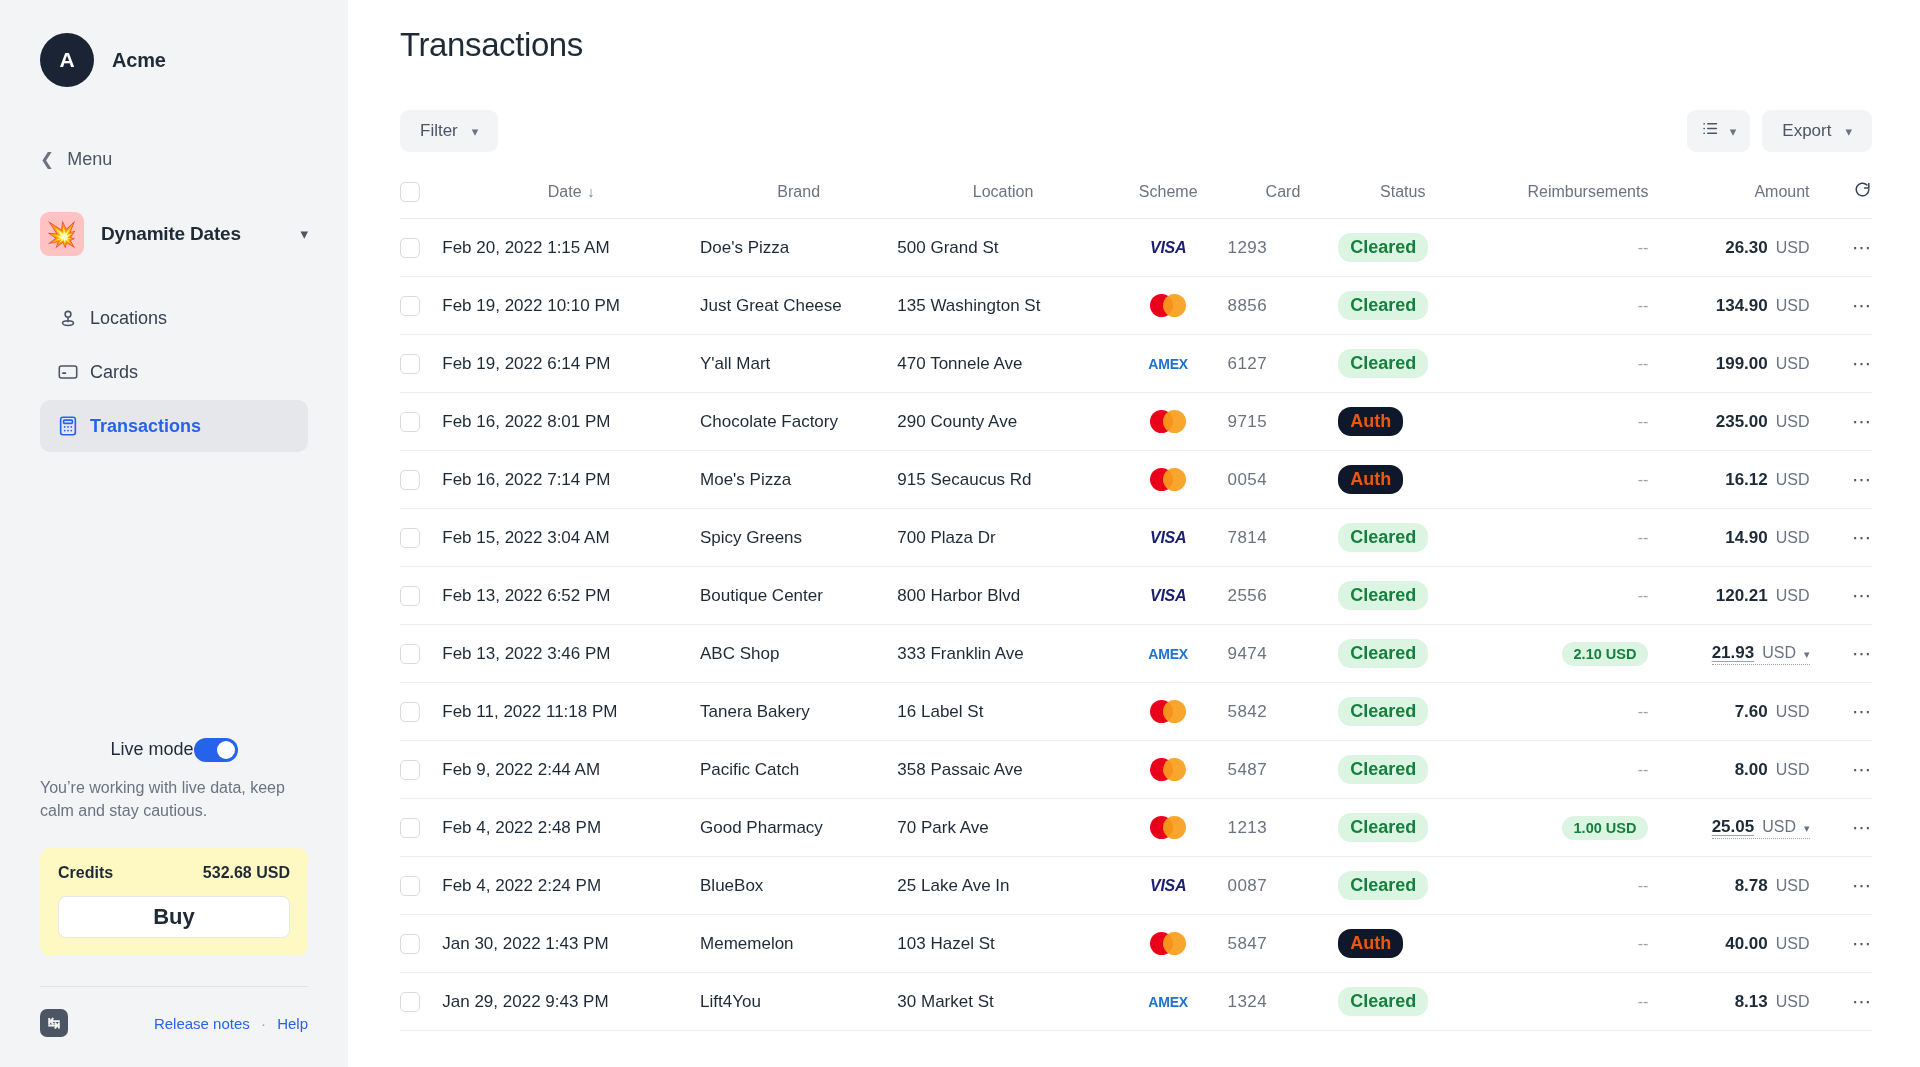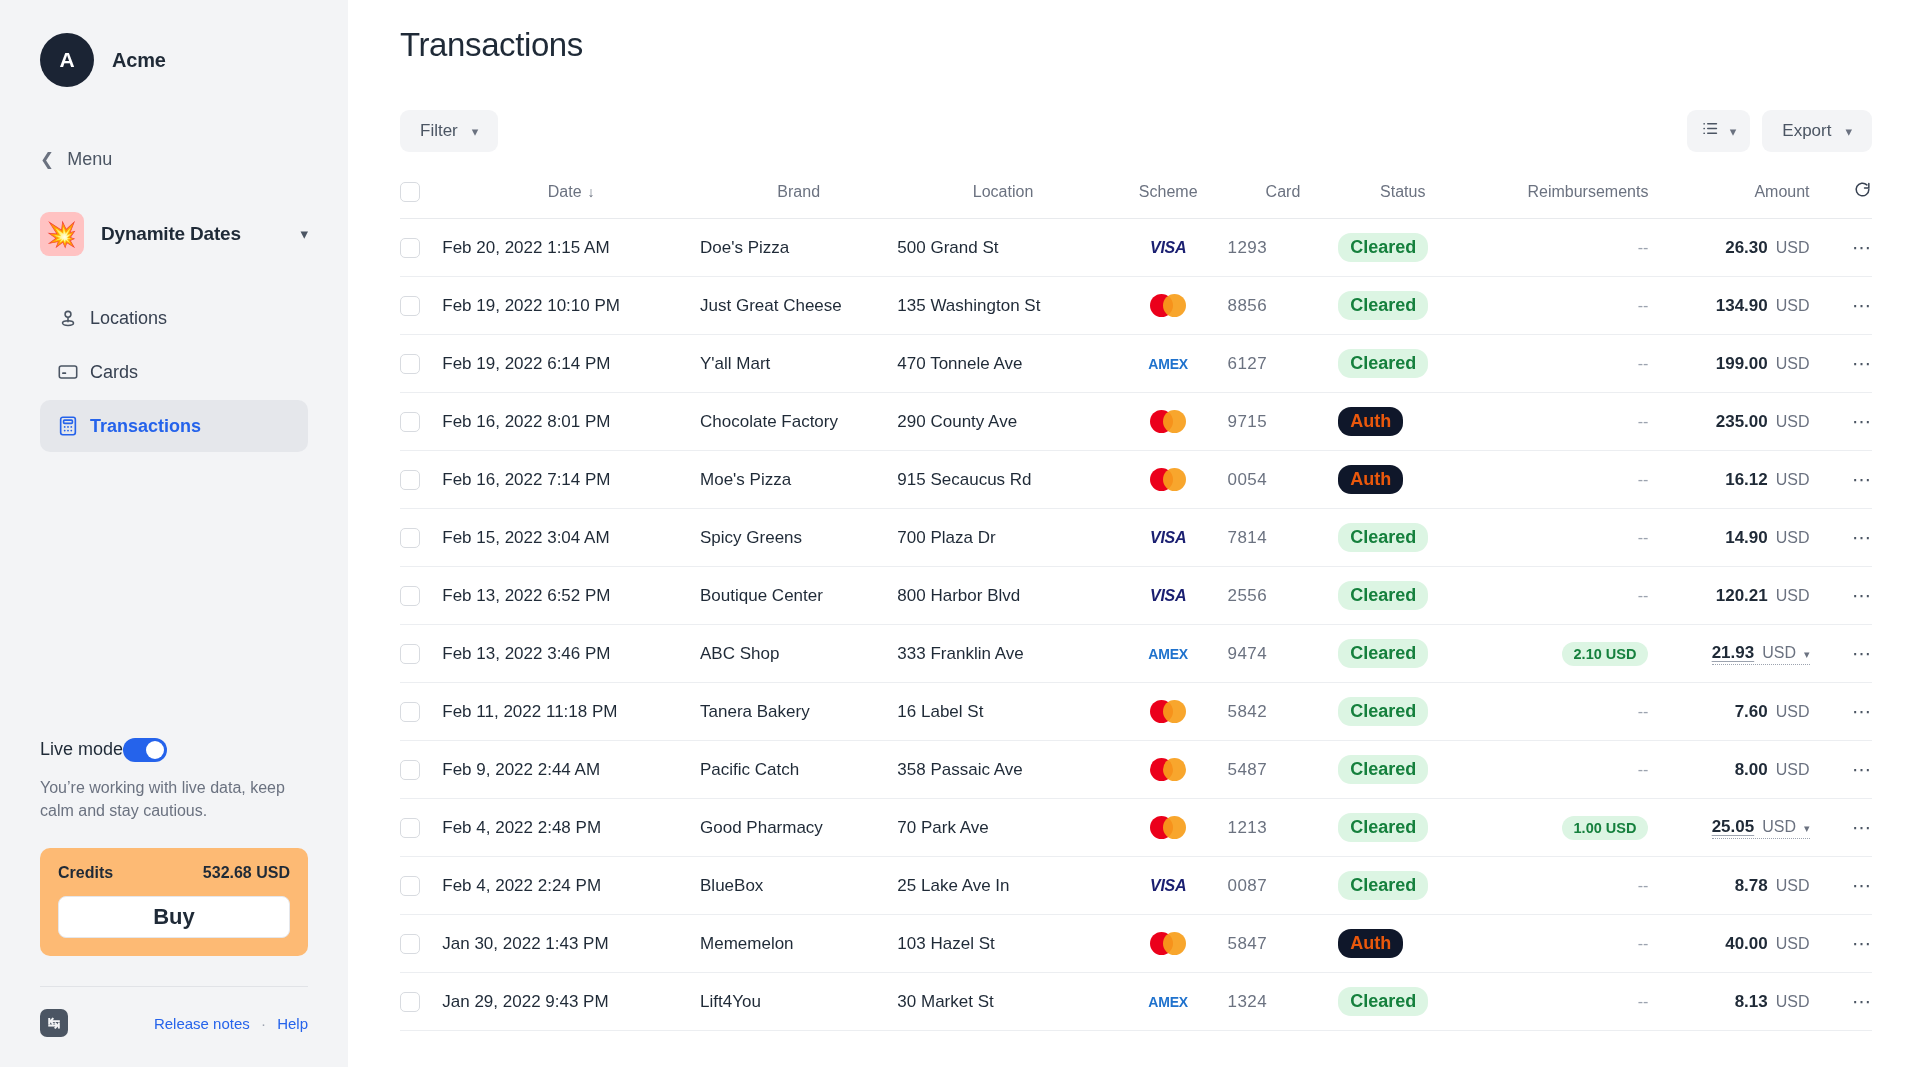--- a/index.html
+++ b/index.html
@@ -56,37 +56,37 @@
     display: flex; align-items: center; gap: 10px;
     height: 52px; padding: 0 16px; border-radius: 10px;
     color: #374151; font-size: 18px; cursor: pointer;
   }
   .nav-item.active { background: #e5e7eb; color: #2563eb; font-weight: 600; }
   .nav-item .ic { width: 24px; height: 24px; display: flex; align-items: center; justify-content: center; }
 
   .sb-spacer { flex: 1; }
 
   .livemode-row {
-    display: flex; align-items: center; justify-content: flex-start;
+    display: flex; align-items: center; justify-content: center;
     margin-bottom: 14px;
   }
   .livemode-label { font-size: 18px; color: #1f2a37; }
   .toggle {
     width: 44px; height: 24px; border-radius: 12px; background: #2563eb;
     position: relative; cursor: pointer; flex: 0 0 44px;
   }
   .toggle .knob {
     position: absolute; right: 3px; top: 3px;
     width: 18px; height: 18px; border-radius: 50%; background: #fff;
   }
   .livemode-desc { font-size: 16px; color: #6b7280; line-height: 1.45; }
 
   .credits-card {
     margin-top: 26px;
-    background: #fdba74; border-radius: 10px;
+    background: #fef9c3; border-radius: 10px;
     padding: 16px 18px 18px;
   }
   .credits-row { display: flex; justify-content: space-between; align-items: center; }
   .credits-label { font-size: 16px; font-weight: 600; color: #1f2a37; }
   .credits-value { font-size: 16px; font-weight: 700; color: #1f2a37; }
   .buy-btn {
     margin-top: 14px; width: 100%; height: 42px;
     background: #fff; border: 1px solid #e5e7eb; border-radius: 8px;
     font-size: 22px; font-weight: 700; color: #1f2a37;
     font-family: inherit; cursor: pointer;

